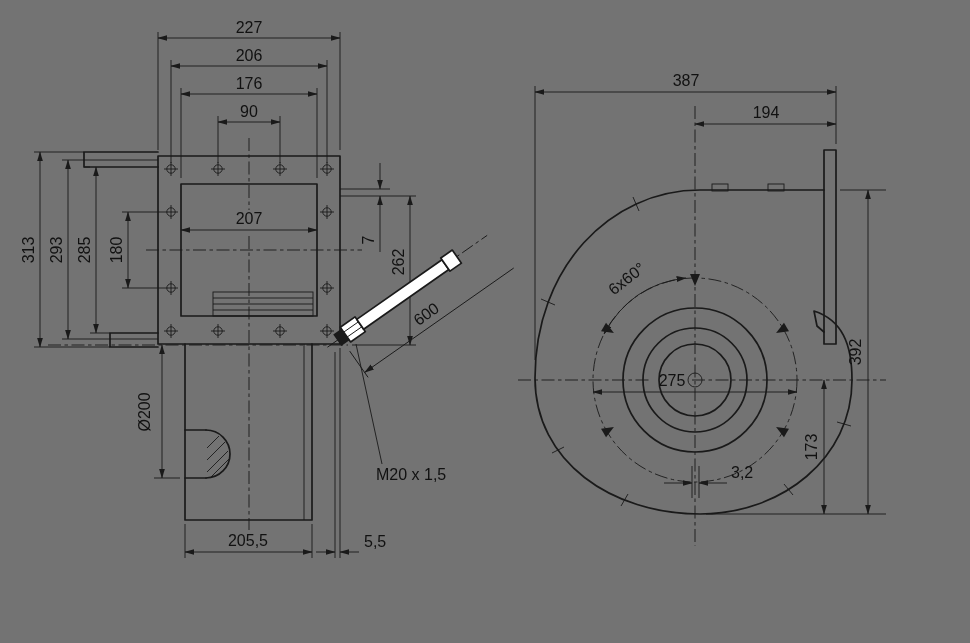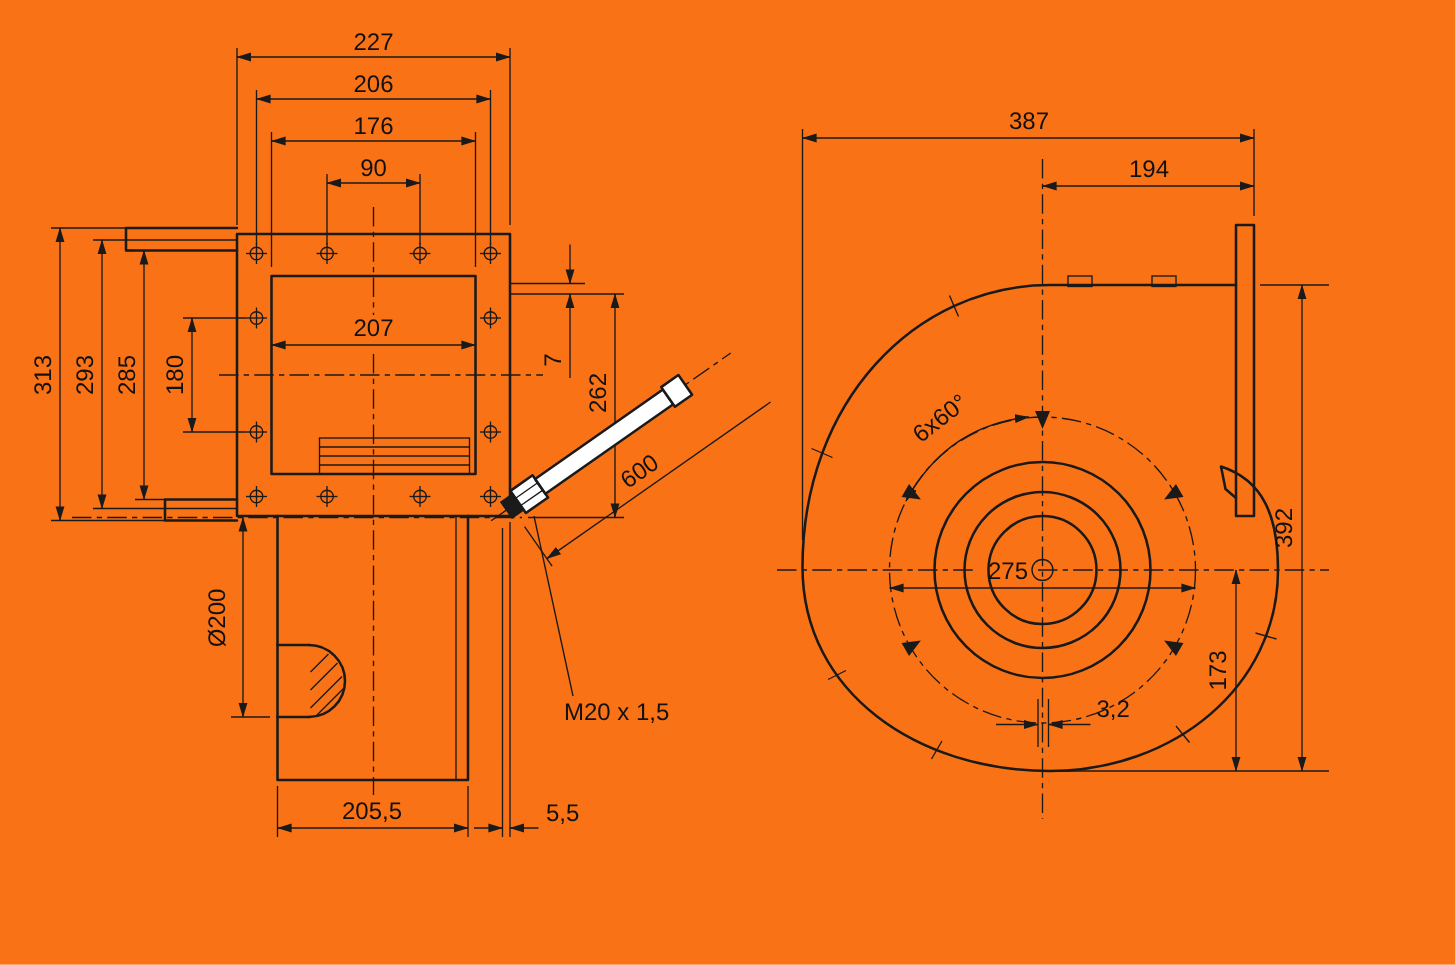--- a/index.html
+++ b/index.html
@@ -1,16 +1,16 @@
 <!DOCTYPE html>
 <html><head>
 <meta charset="utf-8">
 <style>
   html,body{margin:0;padding:0;background:#ffffff;}
-  #stage{width:970px;height:643px;background:#f97316;}
+  #stage{width:970px;height:643px;background:#737373;}
   svg{display:block;}
   .obj{fill:none;stroke:#1a1a1a;stroke-width:1.7;stroke-linejoin:round;stroke-linecap:round;}
   .thin{fill:none;stroke:#1a1a1a;stroke-width:0.9;}
   .cl{fill:none;stroke:#1a1a1a;stroke-width:0.9;stroke-dasharray:13 3.5 3.5 3.5;}
   .dim{fill:none;stroke:#1a1a1a;stroke-width:0.9;}
   .fillb{fill:#1a1a1a;stroke:none;}
   .wht{fill:#ffffff;}
   text{font-family:"Liberation Sans","DejaVu Sans",sans-serif;font-size:16px;fill:#111;}
   .tm{text-anchor:middle;}
 </style>

